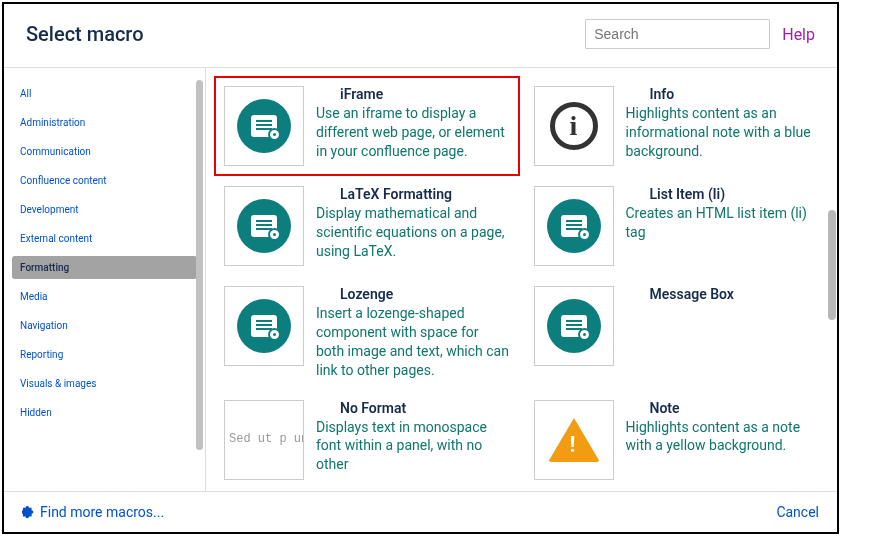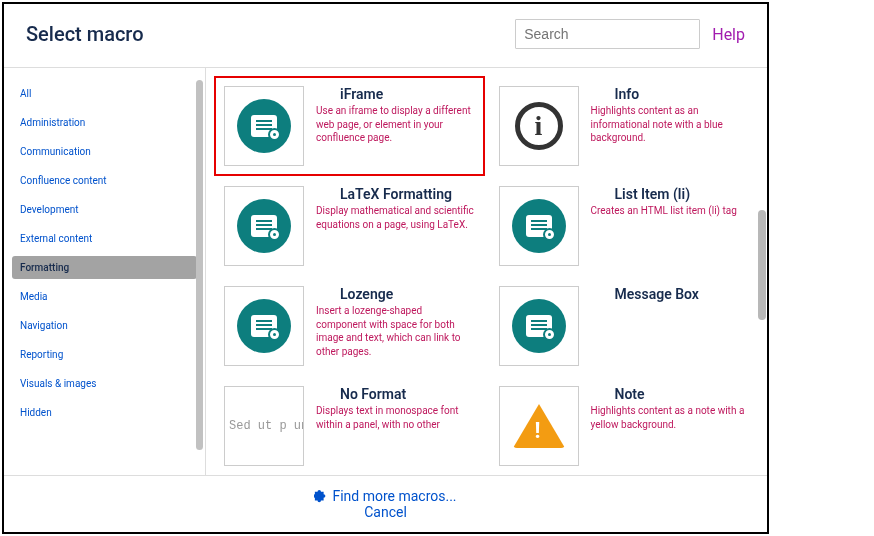--- a/index.html
+++ b/index.html
@@ -3,21 +3,21 @@
 <meta charset="utf-8">
 <style>
   * { box-sizing: border-box; margin: 0; padding: 0; }
   body {
     font-family: -apple-system, BlinkMacSystemFont, "Segoe UI", Roboto, Helvetica, Arial, sans-serif;
     font-size: 14px;
     color: #172b4d;
     background: #fff;
   }
   .dialog {
-    width: 767px;
+    width: 837px;
     height: 532px;
     border: 2px solid #000;
     display: flex;
     flex-direction: column;
     margin: 2px;
     position: relative;
   }
   .header {
     display: flex;
     align-items: center;
@@ -192,42 +192,41 @@
     font-size: 22px;
   }
   .macro-text { min-width: 0; }
   .macro-title {
     font-weight: 600;
     font-size: 14px;
     margin-bottom: 2px;
     margin-left: 24px;
   }
   .macro-desc {
-    font-size: 10px;
-    color: #be185d;
+    font-size: 14px;
+    color: #0f766e;
     line-height: 1.35;
   }
   .content-scroll-track {
     position: absolute;
     right: 0; top: 0; bottom: 0;
     width: 10px;
   }
   .content-scroll-thumb {
     position: absolute;
     right: 1px; top: 142px;
     width: 8px; height: 110px;
     background: #b8b8b8;
     border-radius: 4px;
   }
   .footer {
     display: flex;
     justify-content: space-between;
     align-items: center;
-    padding: 12px 10px;
-    flex-direction: column;
+    padding: 12px 18px;
   }
   .find-more {
     color: #0052cc;
     cursor: pointer;
     display: flex;
     align-items: center;
     gap: 4px;
   }
   .cancel {
     color: #0052cc;

